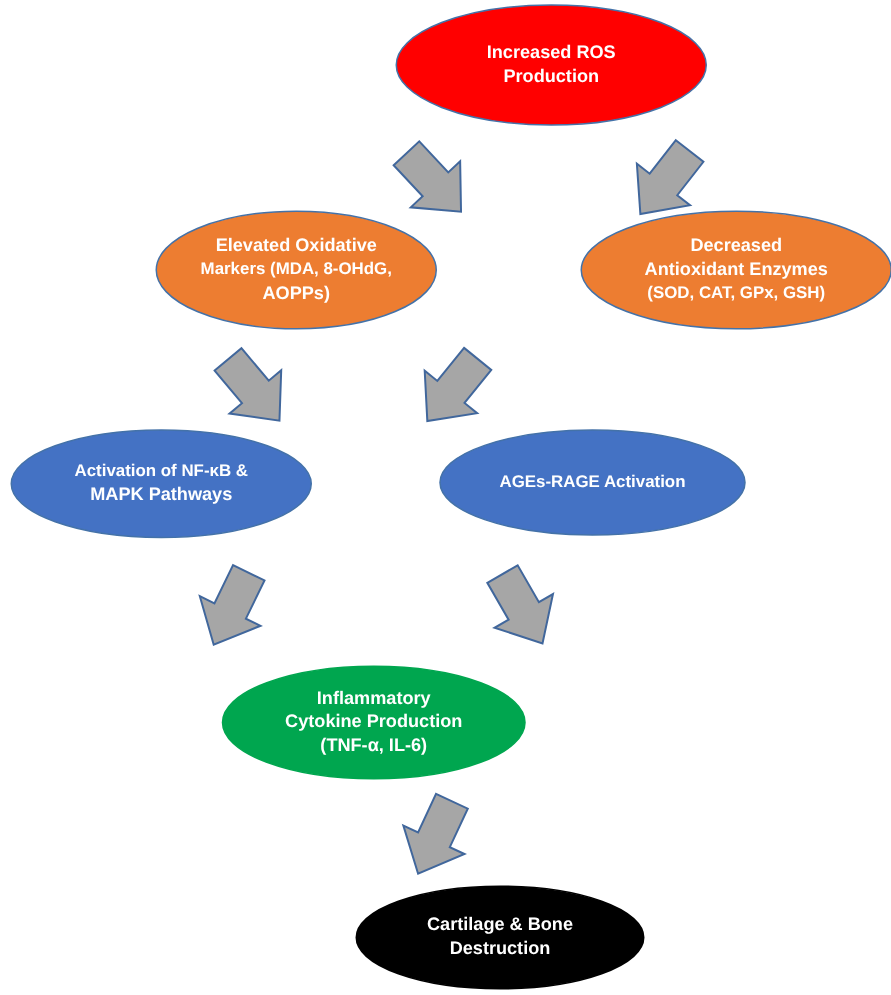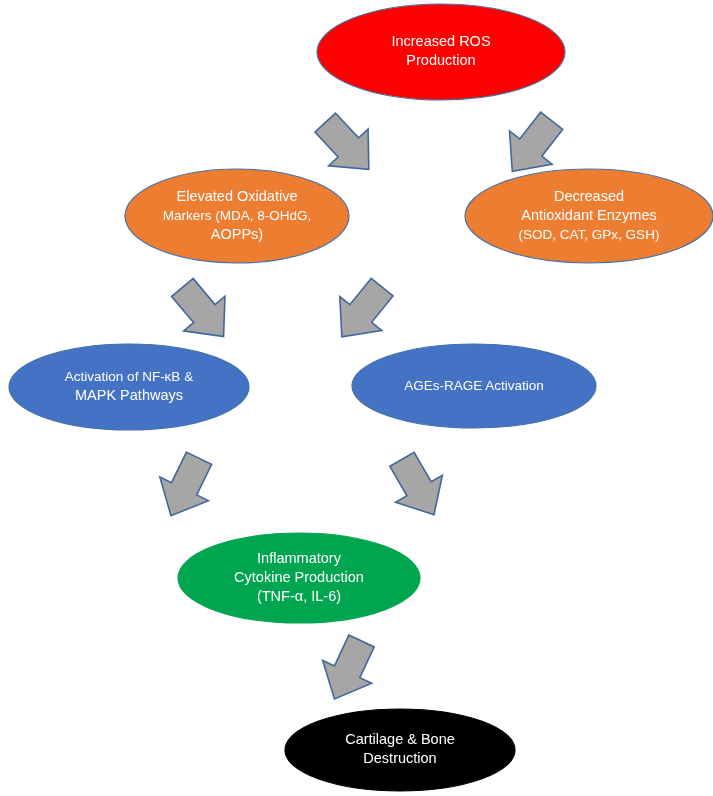--- a/index.html
+++ b/index.html
@@ -11,20 +11,21 @@
     width: 713px;
     height: 796px;
     font-family: "Liberation Sans", sans-serif;
     overflow: hidden;
   }
   #diagram-root {
     position: relative;
     width: 713px;
     height: 796px;
     background: #ffffff;
+    font-weight: bold;
   }
   svg.flow {
     display: block;
     width: 713px;
     height: 796px;
   }
   .node-label {
     font-family: "Liberation Sans", sans-serif;
     font-size: 14.5px;
     fill: #ffffff;

